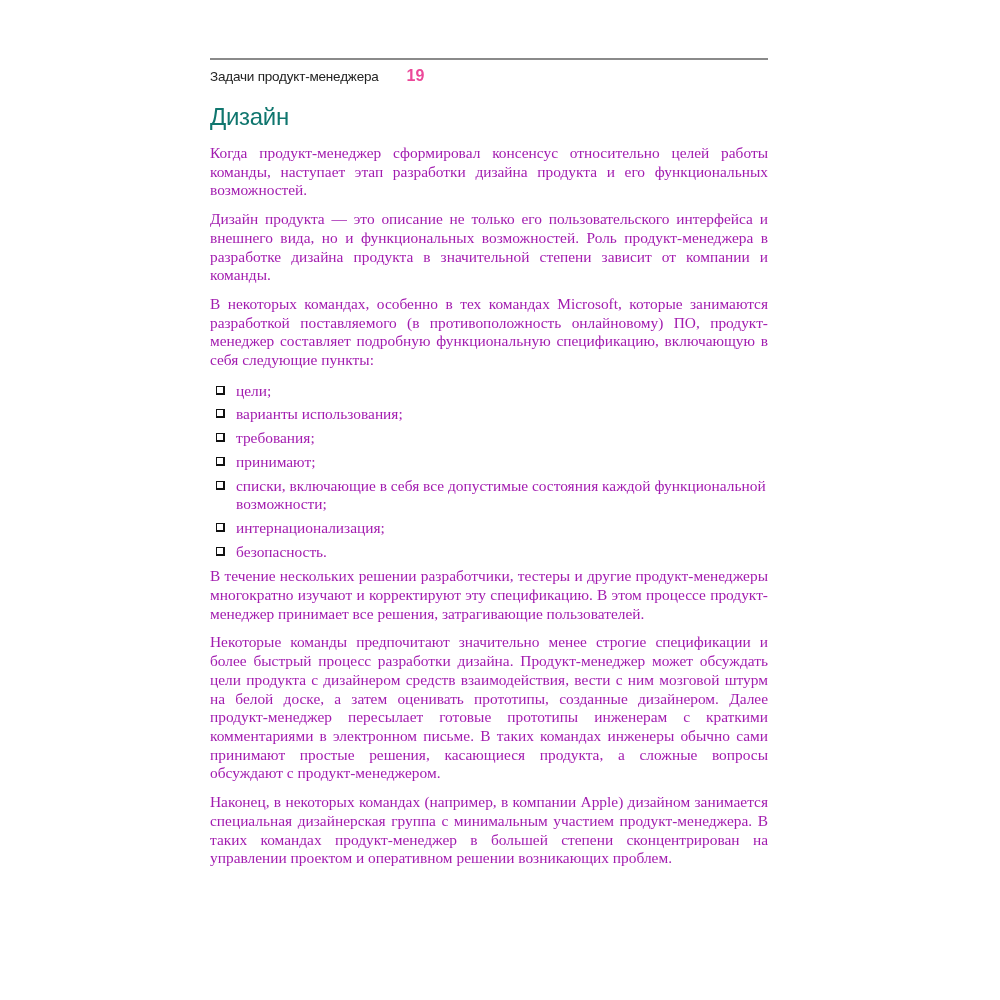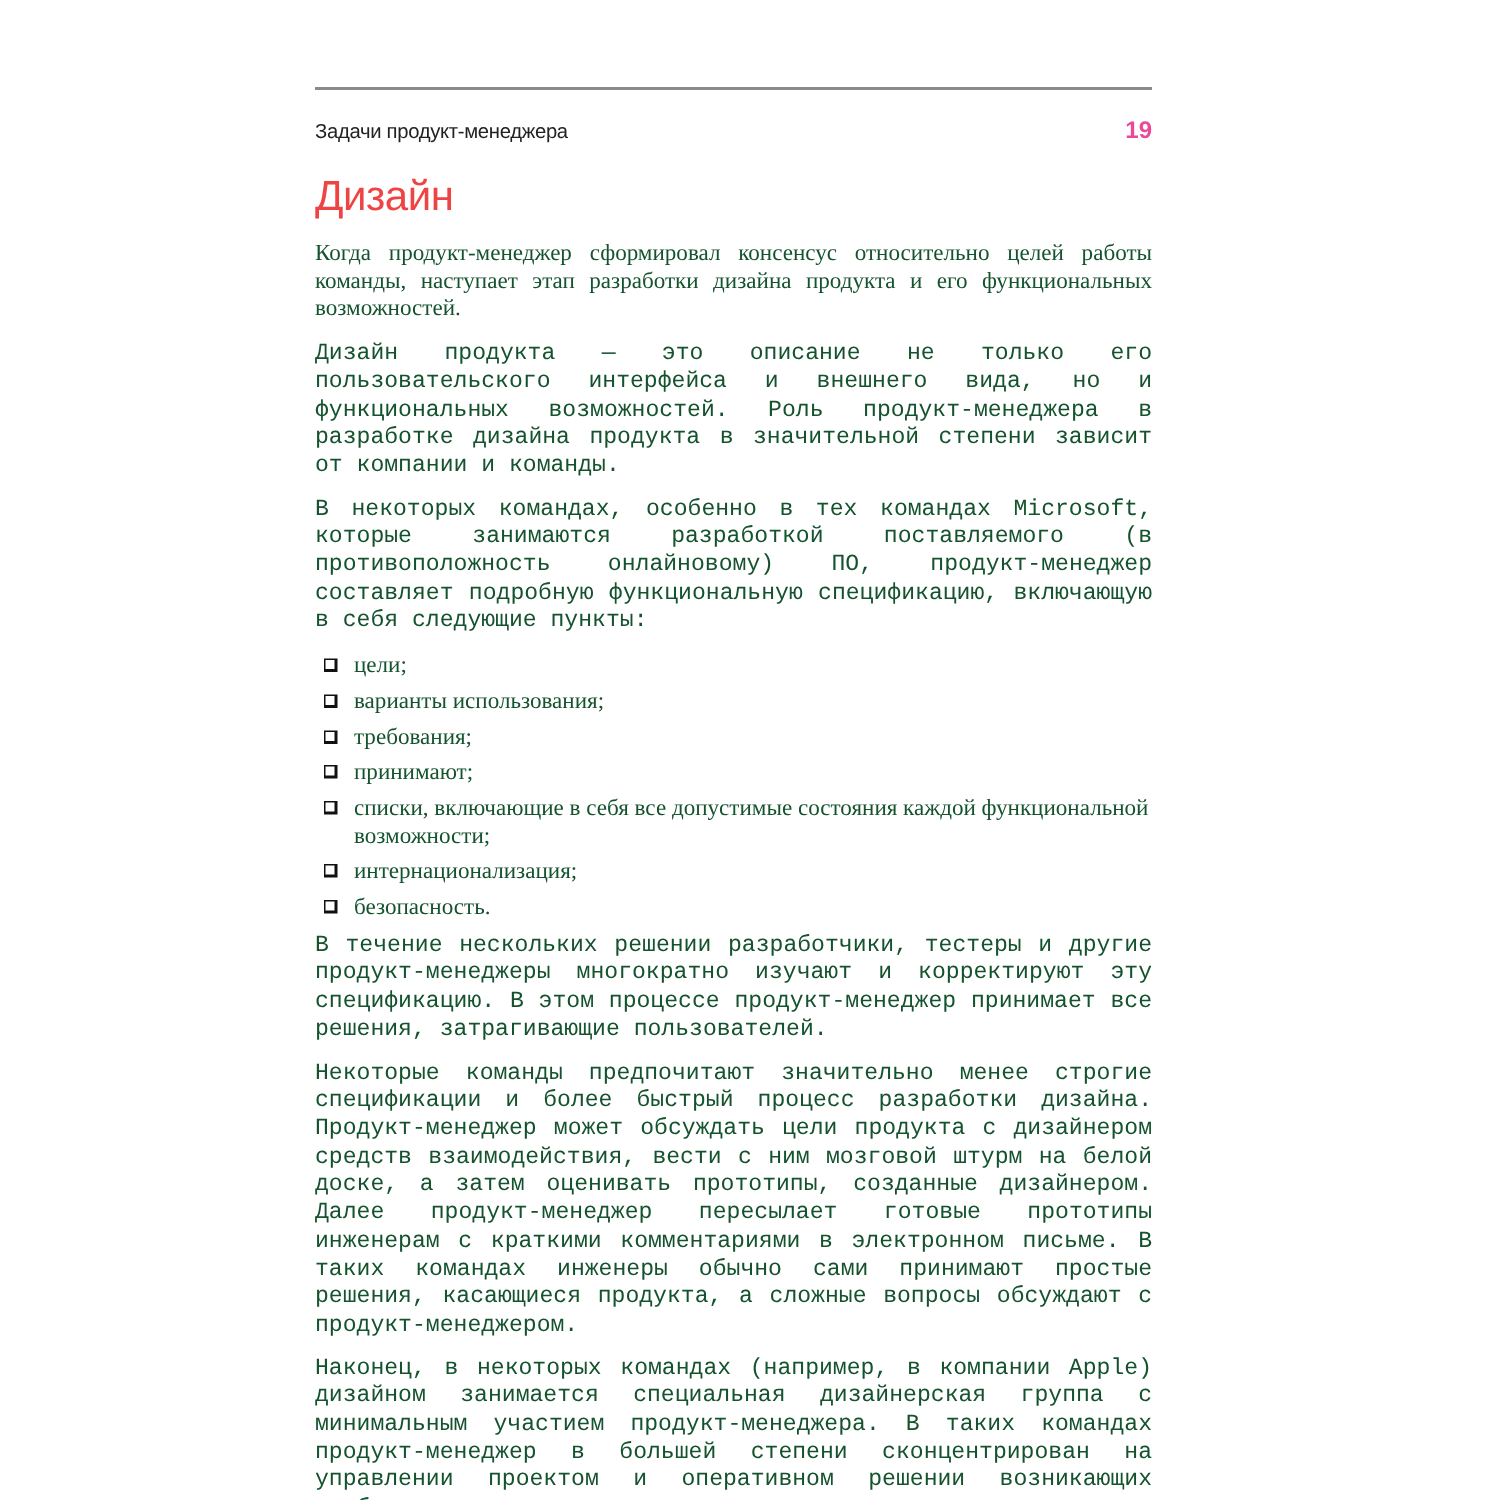--- a/index.html
+++ b/index.html
@@ -2,37 +2,37 @@
 <html><head>
   <meta charset="utf-8">
   <style>
     html, body { margin: 0; padding: 0; background: #ffffff; }
     body { width: 1000px; height: 1000px; position: relative; overflow: hidden; color: #1a1a1a; }
     .page {
       position: absolute; left: 210px; top: 58px; width: 558px;
     }
     .rule { height: 2px; background: #8a8a8a; width: 100%; }
     .running-head {
-      display: flex; justify-content: space-between; align-items: baseline;
-      margin-top: 19px; height: 20px;
+      display: flex; justify-content: flex-start; align-items: baseline;
+      margin-top: 7px; height: 20px;
       font-family: "Liberation Sans", sans-serif;
     }
     .running-title { font-size: 13.5px; color: #222; margin-right: 28px; letter-spacing: -0.2px; }
     .page-number { font-size: 16px; font-weight: bold; color: #ec4899; }
     h1 {
       font-family: "Liberation Sans", sans-serif; font-weight: normal;
-      font-size: 28px; margin: 16px 0 0 0; color: #ef4444; letter-spacing: -0.3px;
+      font-size: 24px; margin: 16px 0 0 0; color: #0f766e; letter-spacing: -0.3px;
     }
     .body-text {
       font-family: "Liberation Serif", serif; font-size: 15.4px; line-height: 18.7px;
-      text-align: justify; color: #14532d;
+      text-align: justify; color: #a21caf;
     }
     p { margin: 0; }
     .p1 { margin-top: 13px; }
-    .gap { margin-top: 10px; font-family: Liberation Mono, monospace; }
+    .gap { margin-top: 10px; }
     ul.checklist { list-style: none; margin: 12px 0 0 0; padding: 0; }
     ul.checklist li {
       position: relative; padding-left: 26px; margin-bottom: 5px; text-align: left;
       line-height: 18.7px;
     }
     ul.checklist li .box {
       position: absolute; left: 6px; top: 4px; width: 9px; height: 9px;
       border: 1.6px solid #111; border-right-width: 2.6px; border-bottom-width: 2.6px;
       box-sizing: border-box; background: #fff;
     }

